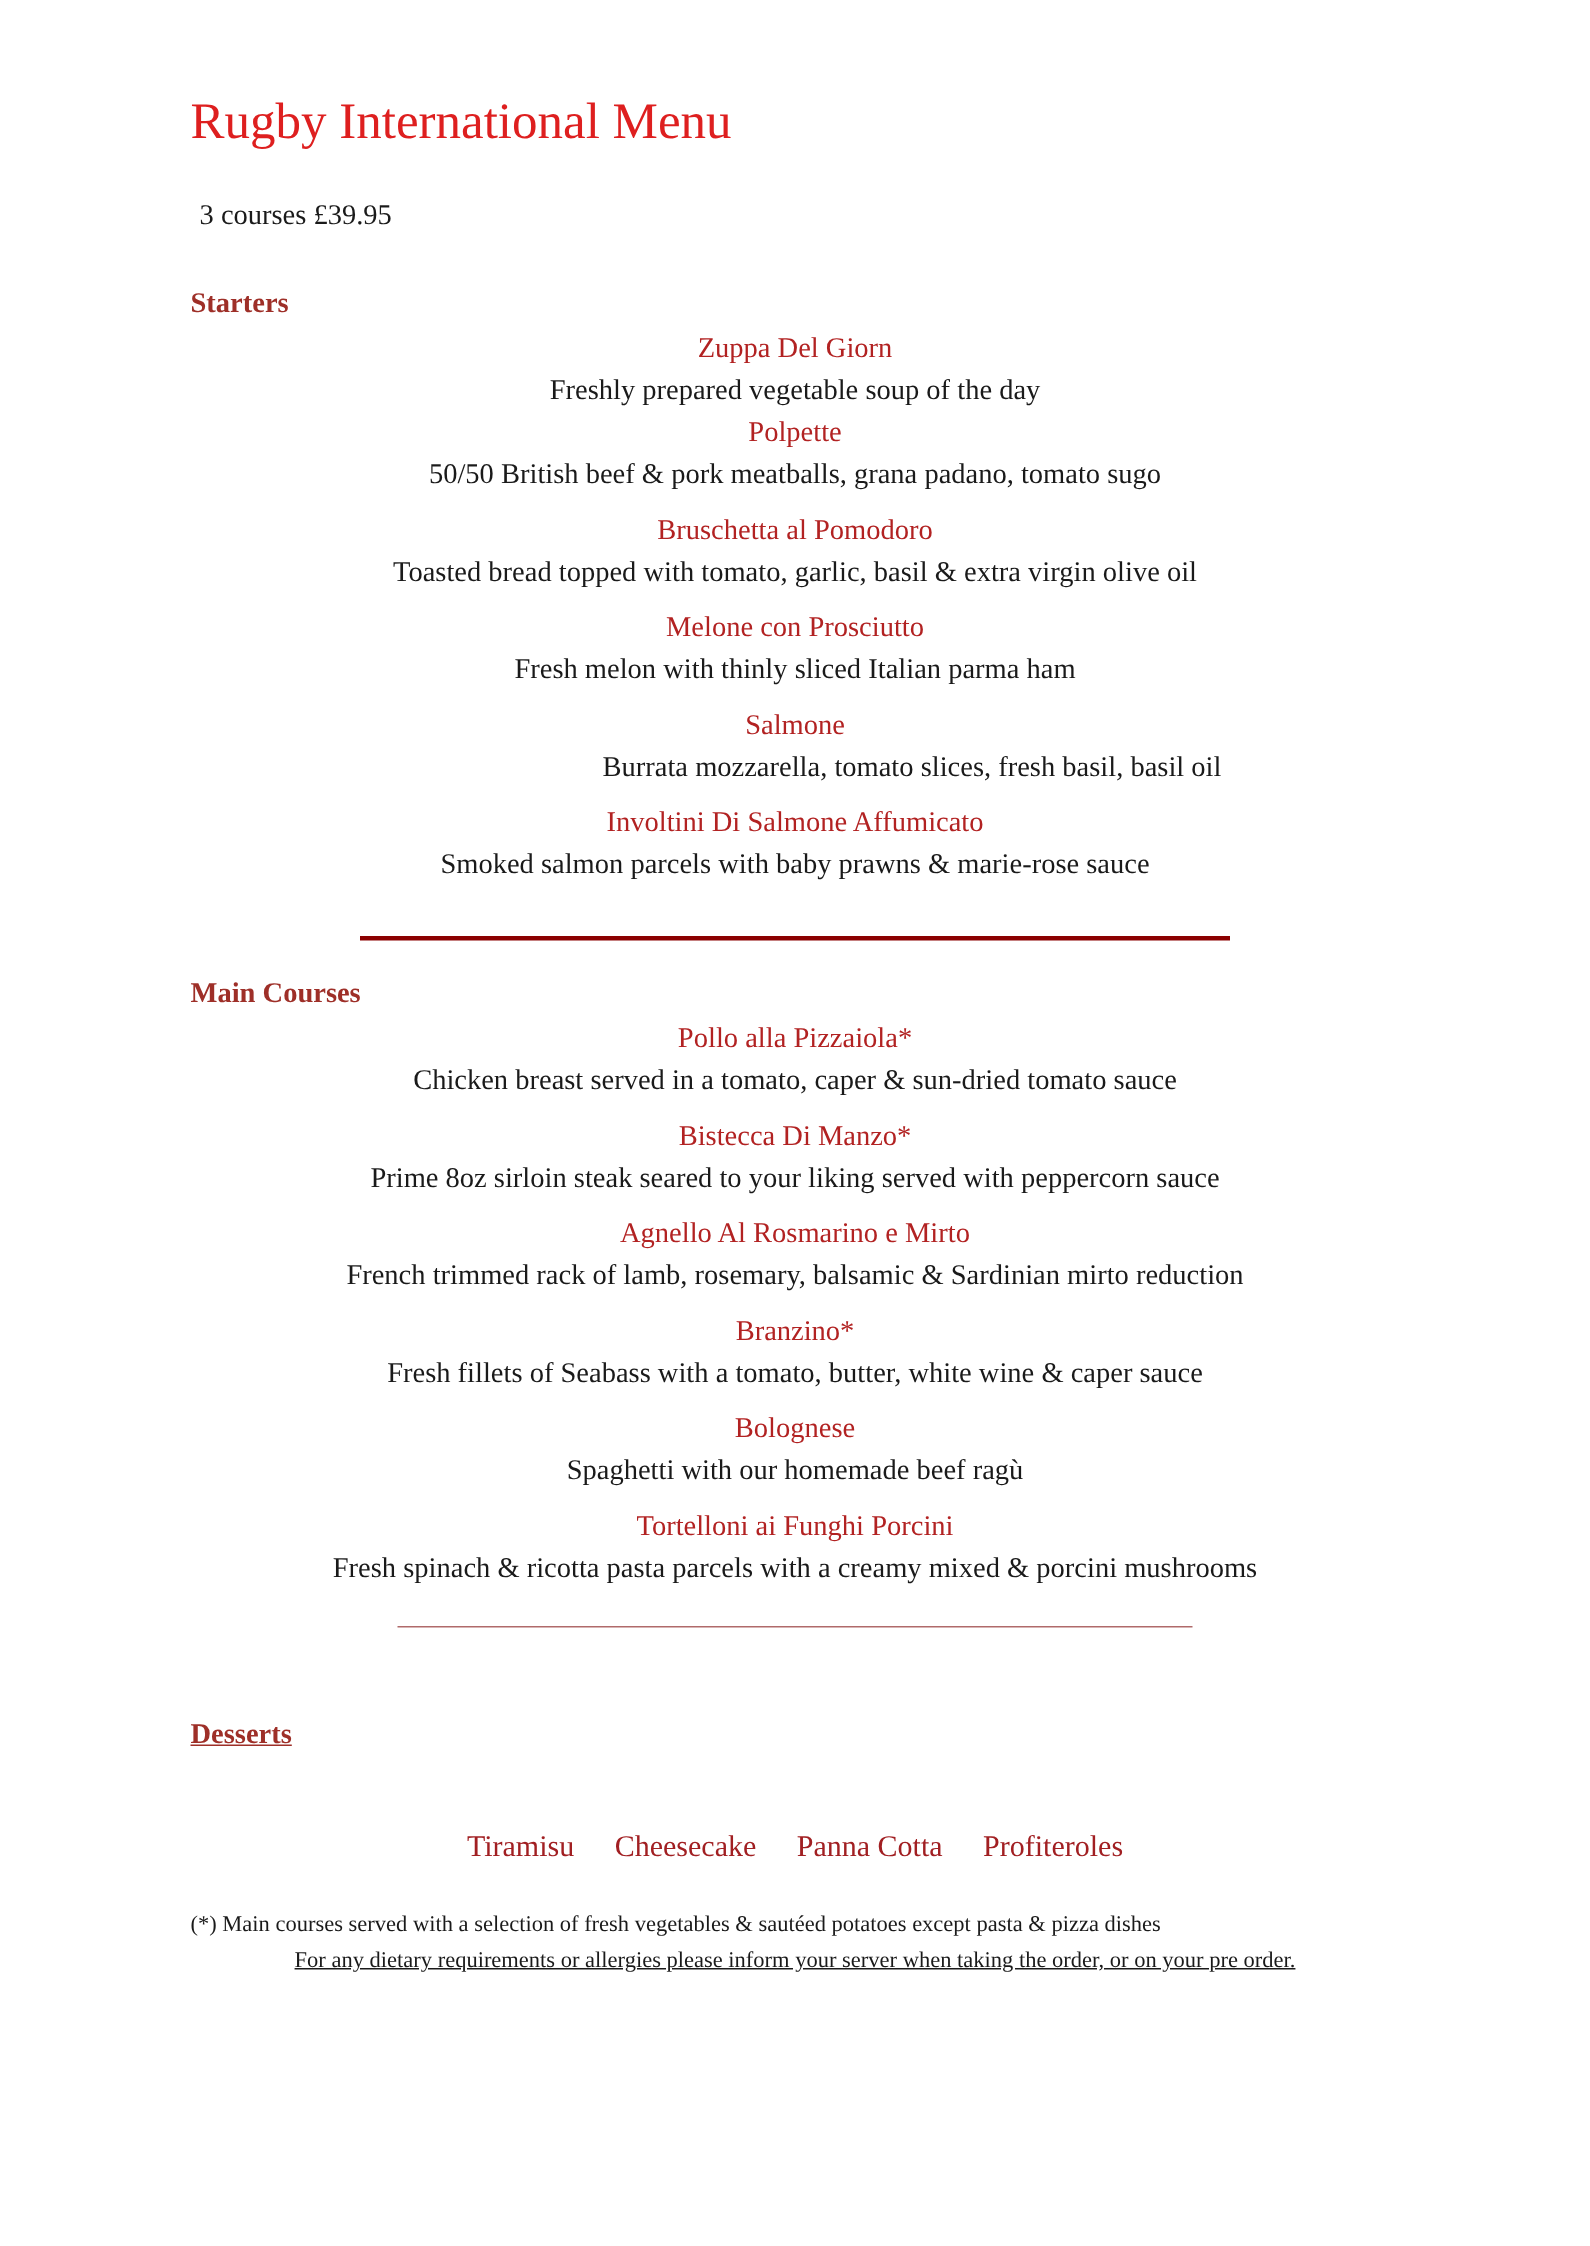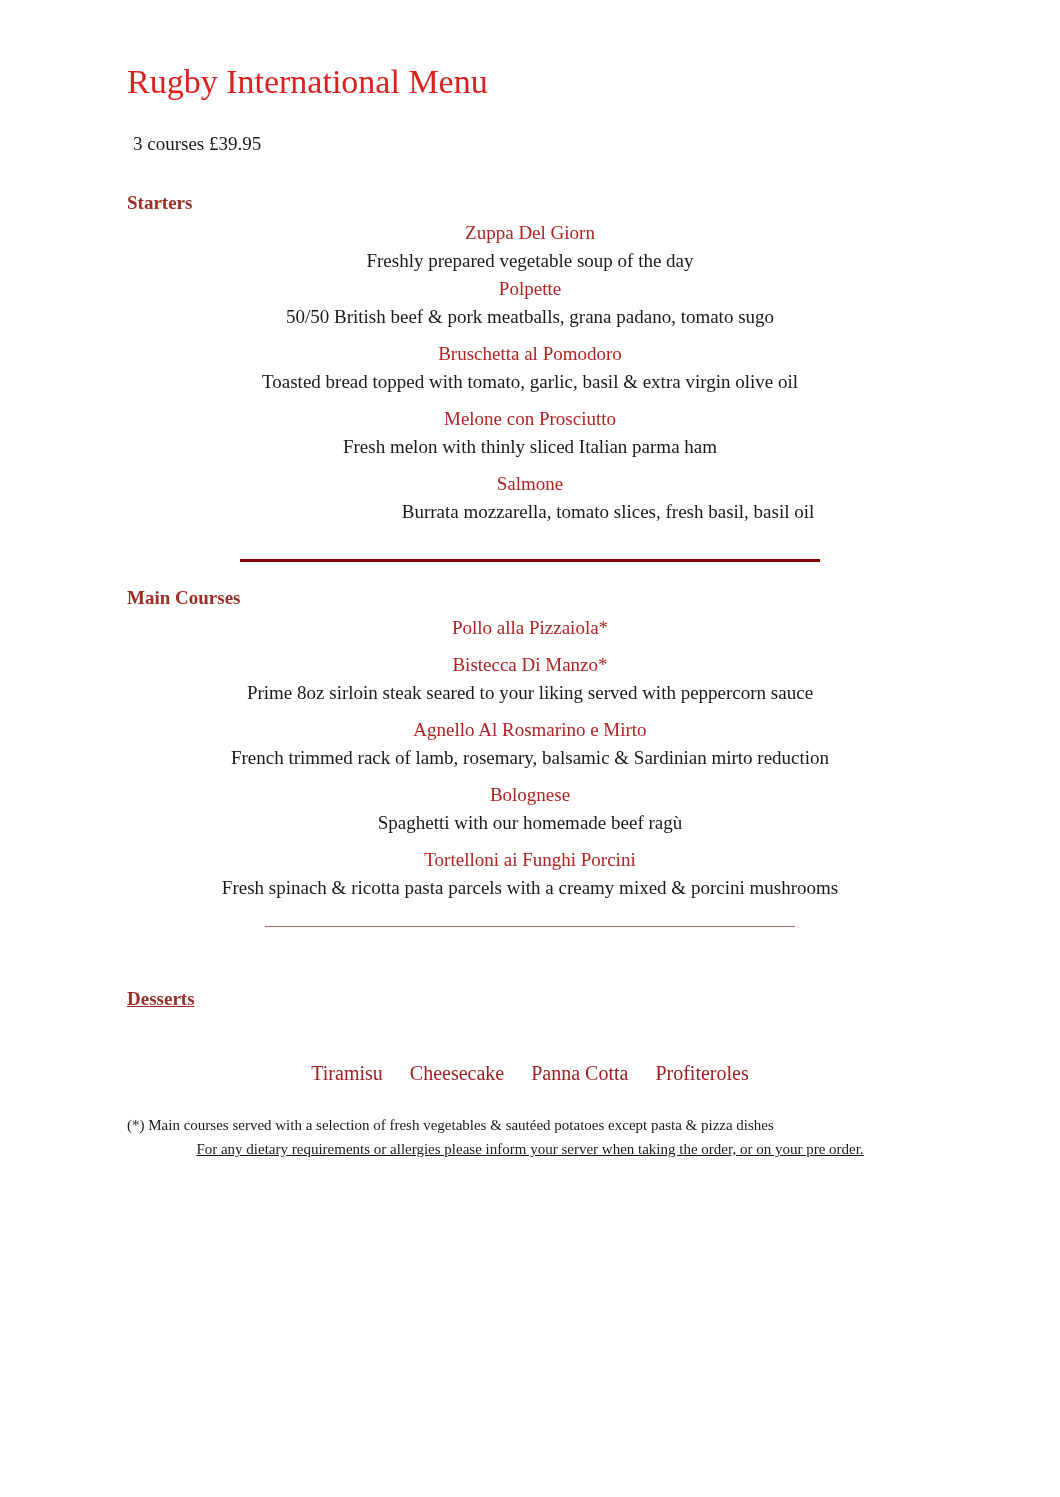--- a/index.html
+++ b/index.html
@@ -119,35 +119,44 @@
     <div class="dish-desc">Toasted bread topped with tomato, garlic, basil &amp; extra virgin olive oil</div>
   </div>
   <div class="dish">
     <div class="dish-name">Melone con Prosciutto</div>
     <div class="dish-desc">Fresh melon with thinly sliced Italian parma ham</div>
   </div>
   <div class="dish">
     <div class="dish-name">Salmone</div>
     <div class="dish-desc shift-right">Burrata mozzarella, tomato slices, fresh basil, basil oil</div>
   </div>
+  <div class="dish">
+    <div class="dish-name">Involtini Di Salmone Affumicato</div>
+    <div class="dish-desc">Smoked salmon parcels with baby prawns &amp; marie-rose sauce</div>
+  </div>
 
   <div class="divider-thick"></div>
 
   <div class="section-heading" style="margin-top:22px;">Main Courses</div>
 
   <div class="dish tight">
     <div class="dish-name">Pollo alla Pizzaiola*</div>
+    <div class="dish-desc">Chicken breast served in a tomato, caper &amp; sun-dried tomato sauce</div>
   </div>
   <div class="dish">
     <div class="dish-name">Bistecca Di Manzo*</div>
     <div class="dish-desc">Prime 8oz sirloin steak seared to your liking served with peppercorn sauce</div>
   </div>
   <div class="dish">
     <div class="dish-name">Agnello Al Rosmarino e Mirto</div>
     <div class="dish-desc">French trimmed rack of lamb, rosemary, balsamic &amp; Sardinian mirto reduction</div>
+  </div>
+  <div class="dish">
+    <div class="dish-name">Branzino*</div>
+    <div class="dish-desc">Fresh fillets of Seabass with a tomato, butter, white wine &amp; caper sauce</div>
   </div>
   <div class="dish">
     <div class="dish-name">Bolognese</div>
     <div class="dish-desc">Spaghetti with our homemade beef ragù</div>
   </div>
   <div class="dish">
     <div class="dish-name">Tortelloni ai Funghi Porcini</div>
     <div class="dish-desc">Fresh spinach &amp; ricotta pasta parcels with a creamy mixed &amp; porcini mushrooms</div>
   </div>
 

